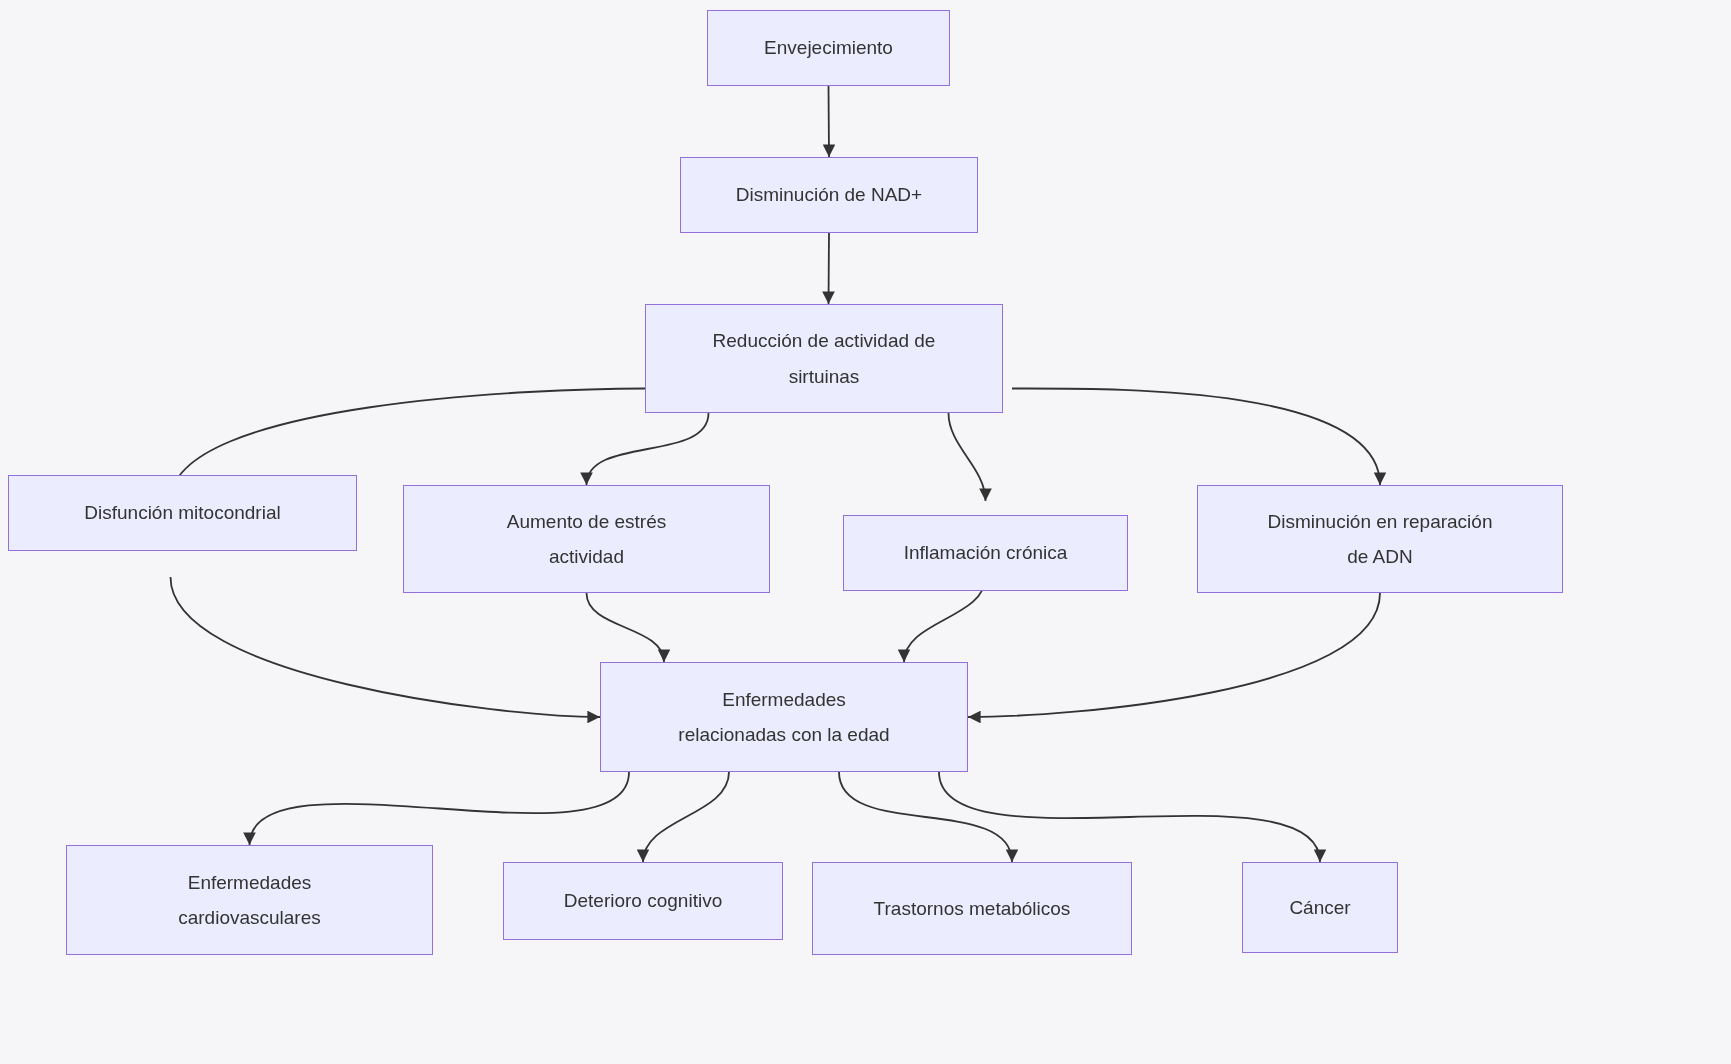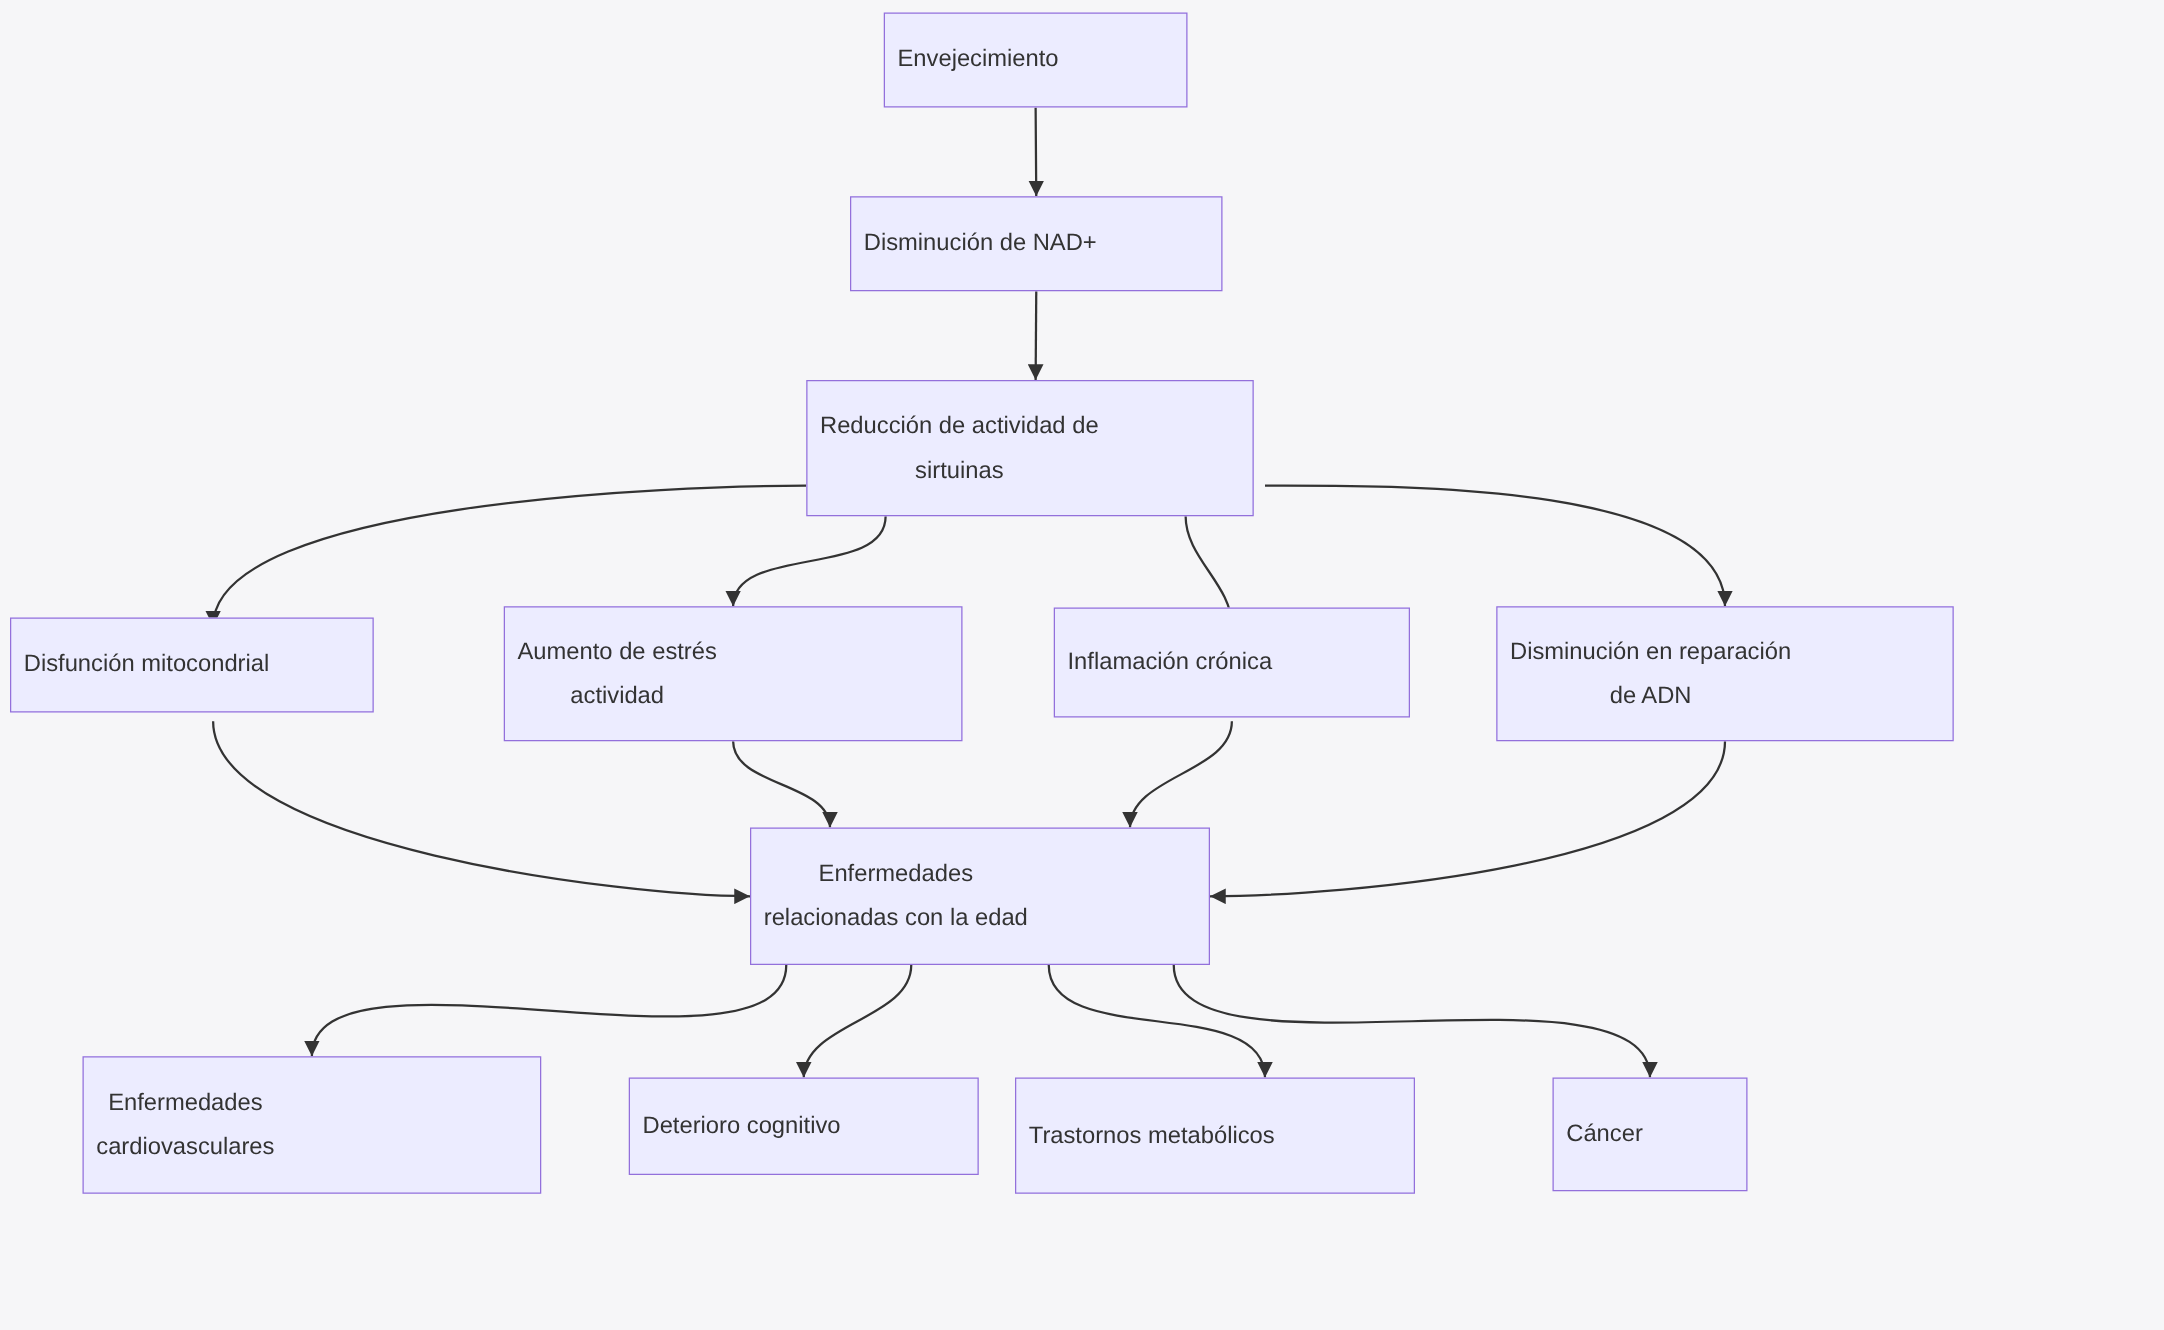--- a/index.html
+++ b/index.html
@@ -24,20 +24,21 @@
   .edge {
     fill: none;
     stroke: var(--edge-color, #333333);
     stroke-width: 1.8px;
   }
   #arrowhead path { fill: var(--edge-color, #333333); }
   .node {
     position: absolute;
     display: flex;
     align-items: center;
+    justify-content: center;
     text-align: center;
     background: var(--node-fill, #ECECFF);
     border: 1px solid var(--node-border, #9370DB);
     color: var(--text-color, #333333);
     font-size: 19px;
     line-height: 1.85;
     white-space: pre-line;
   }
   .node .label { display: block; padding: 0 10px; }
 </style>
@@ -74,30 +75,30 @@
 
   <div class="node" style="left:680px; top:157px; width:298px; height:76px">
     <span class="label">Disminución de NAD+</span>
   </div>
 
   <div class="node" style="left:645px; top:304px; width:358px; height:109px">
     <span class="label">Reducción de actividad de
 sirtuinas</span>
   </div>
 
-  <div class="node" style="left:8px; top:494px; width:291px; height:76px">
+  <div class="node" style="left:8px; top:475px; width:349px; height:76px">
     <span class="label">Disfunción mitocondrial</span>
   </div>
 
   <div class="node" style="left:403px; top:485px; width:367px; height:108px">
     <span class="label">Aumento de estrés
 actividad</span>
   </div>
 
-  <div class="node" style="left:843px; top:486px; width:285px; height:88px">
+  <div class="node" style="left:843px; top:515px; width:285px; height:76px">
     <span class="label">Inflamación crónica</span>
   </div>
 
   <div class="node" style="left:1197px; top:485px; width:366px; height:108px">
     <span class="label">Disminución en reparación
 de ADN</span>
   </div>
 
   <div class="node" style="left:600px; top:662px; width:368px; height:110px">
     <span class="label">Enfermedades

